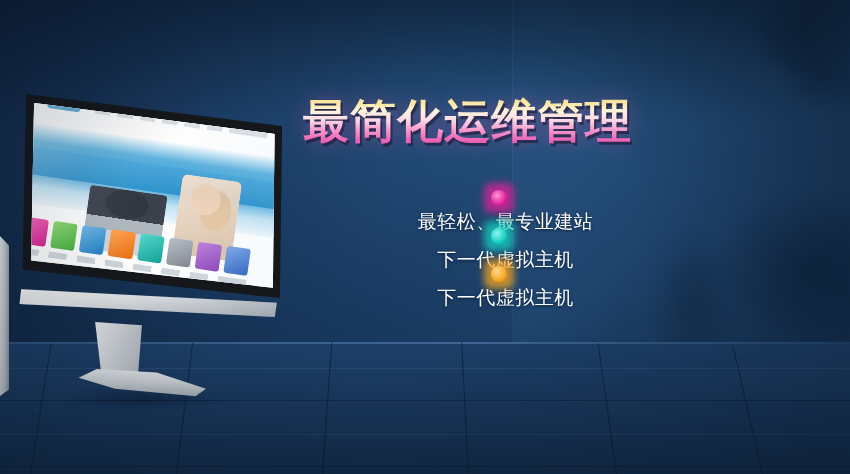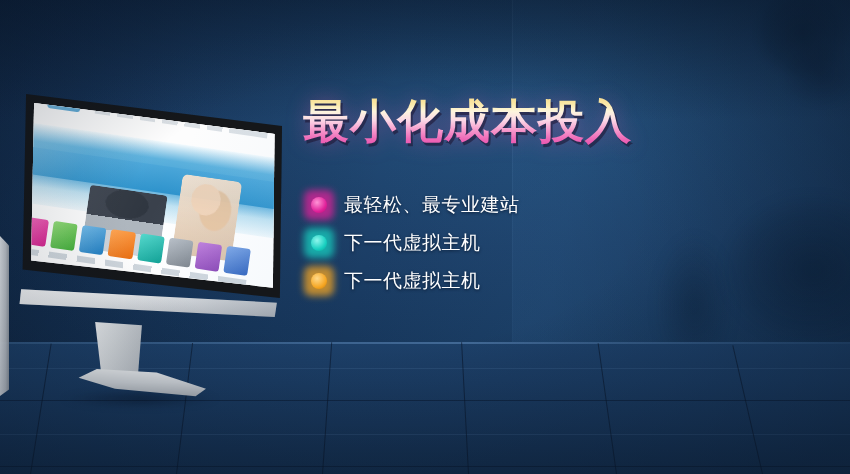--- a/index.html
+++ b/index.html
@@ -225,21 +225,21 @@
     font-family:"Liberation Serif","DejaVu Serif",serif;
     font-size:25px;font-weight:700;font-style:italic;letter-spacing:5px;
     color:#ffffff;
     text-shadow:1px 2px 3px rgba(8,20,40,.75), 0 0 8px rgba(180,215,250,.25);
     white-space:nowrap;
   }
 
   .bullets{list-style:none;margin:40px 0 0 5px;padding:0;}
   .bullet{
     display:flex;align-items:center;
-    height:36px;margin-bottom:2px;
+    height:36px;margin-bottom:2px;flex-direction:column;
   }
   .dot-wrap{
     position:relative;width:22px;height:22px;margin-right:14px;flex:0 0 auto;
   }
   .dot-glow{
     position:absolute;inset:-4px;border-radius:7px;
     filter:blur(3.5px);opacity:.75;
   }
   .dot{
     position:absolute;inset:3px;border-radius:50%;
@@ -322,21 +322,21 @@
 
     <div class="chin"></div>
     <div class="chin-shadow"></div>
     <div class="neck"></div>
     <div class="foot"></div>
   </div>
 
   <div class="bg-vignette"></div>
 
   <div id="copy">
-    <h1 class="headline">最小化成本投入</h1>
+    <h1 class="headline">最简化运维管理</h1>
 
     <ul class="bullets">
       <li class="bullet">
         <span class="dot-wrap">
           <span class="dot-glow" style="background:#e0219a;"></span>
           <span class="dot" style="background:radial-gradient(circle at 38% 34%, #ff93d6, #e0219a 62%, #b0106f 100%);"></span>
         </span>
         <span class="bullet-text">最轻松、最专业建站</span>
       </li>
       <li class="bullet">

